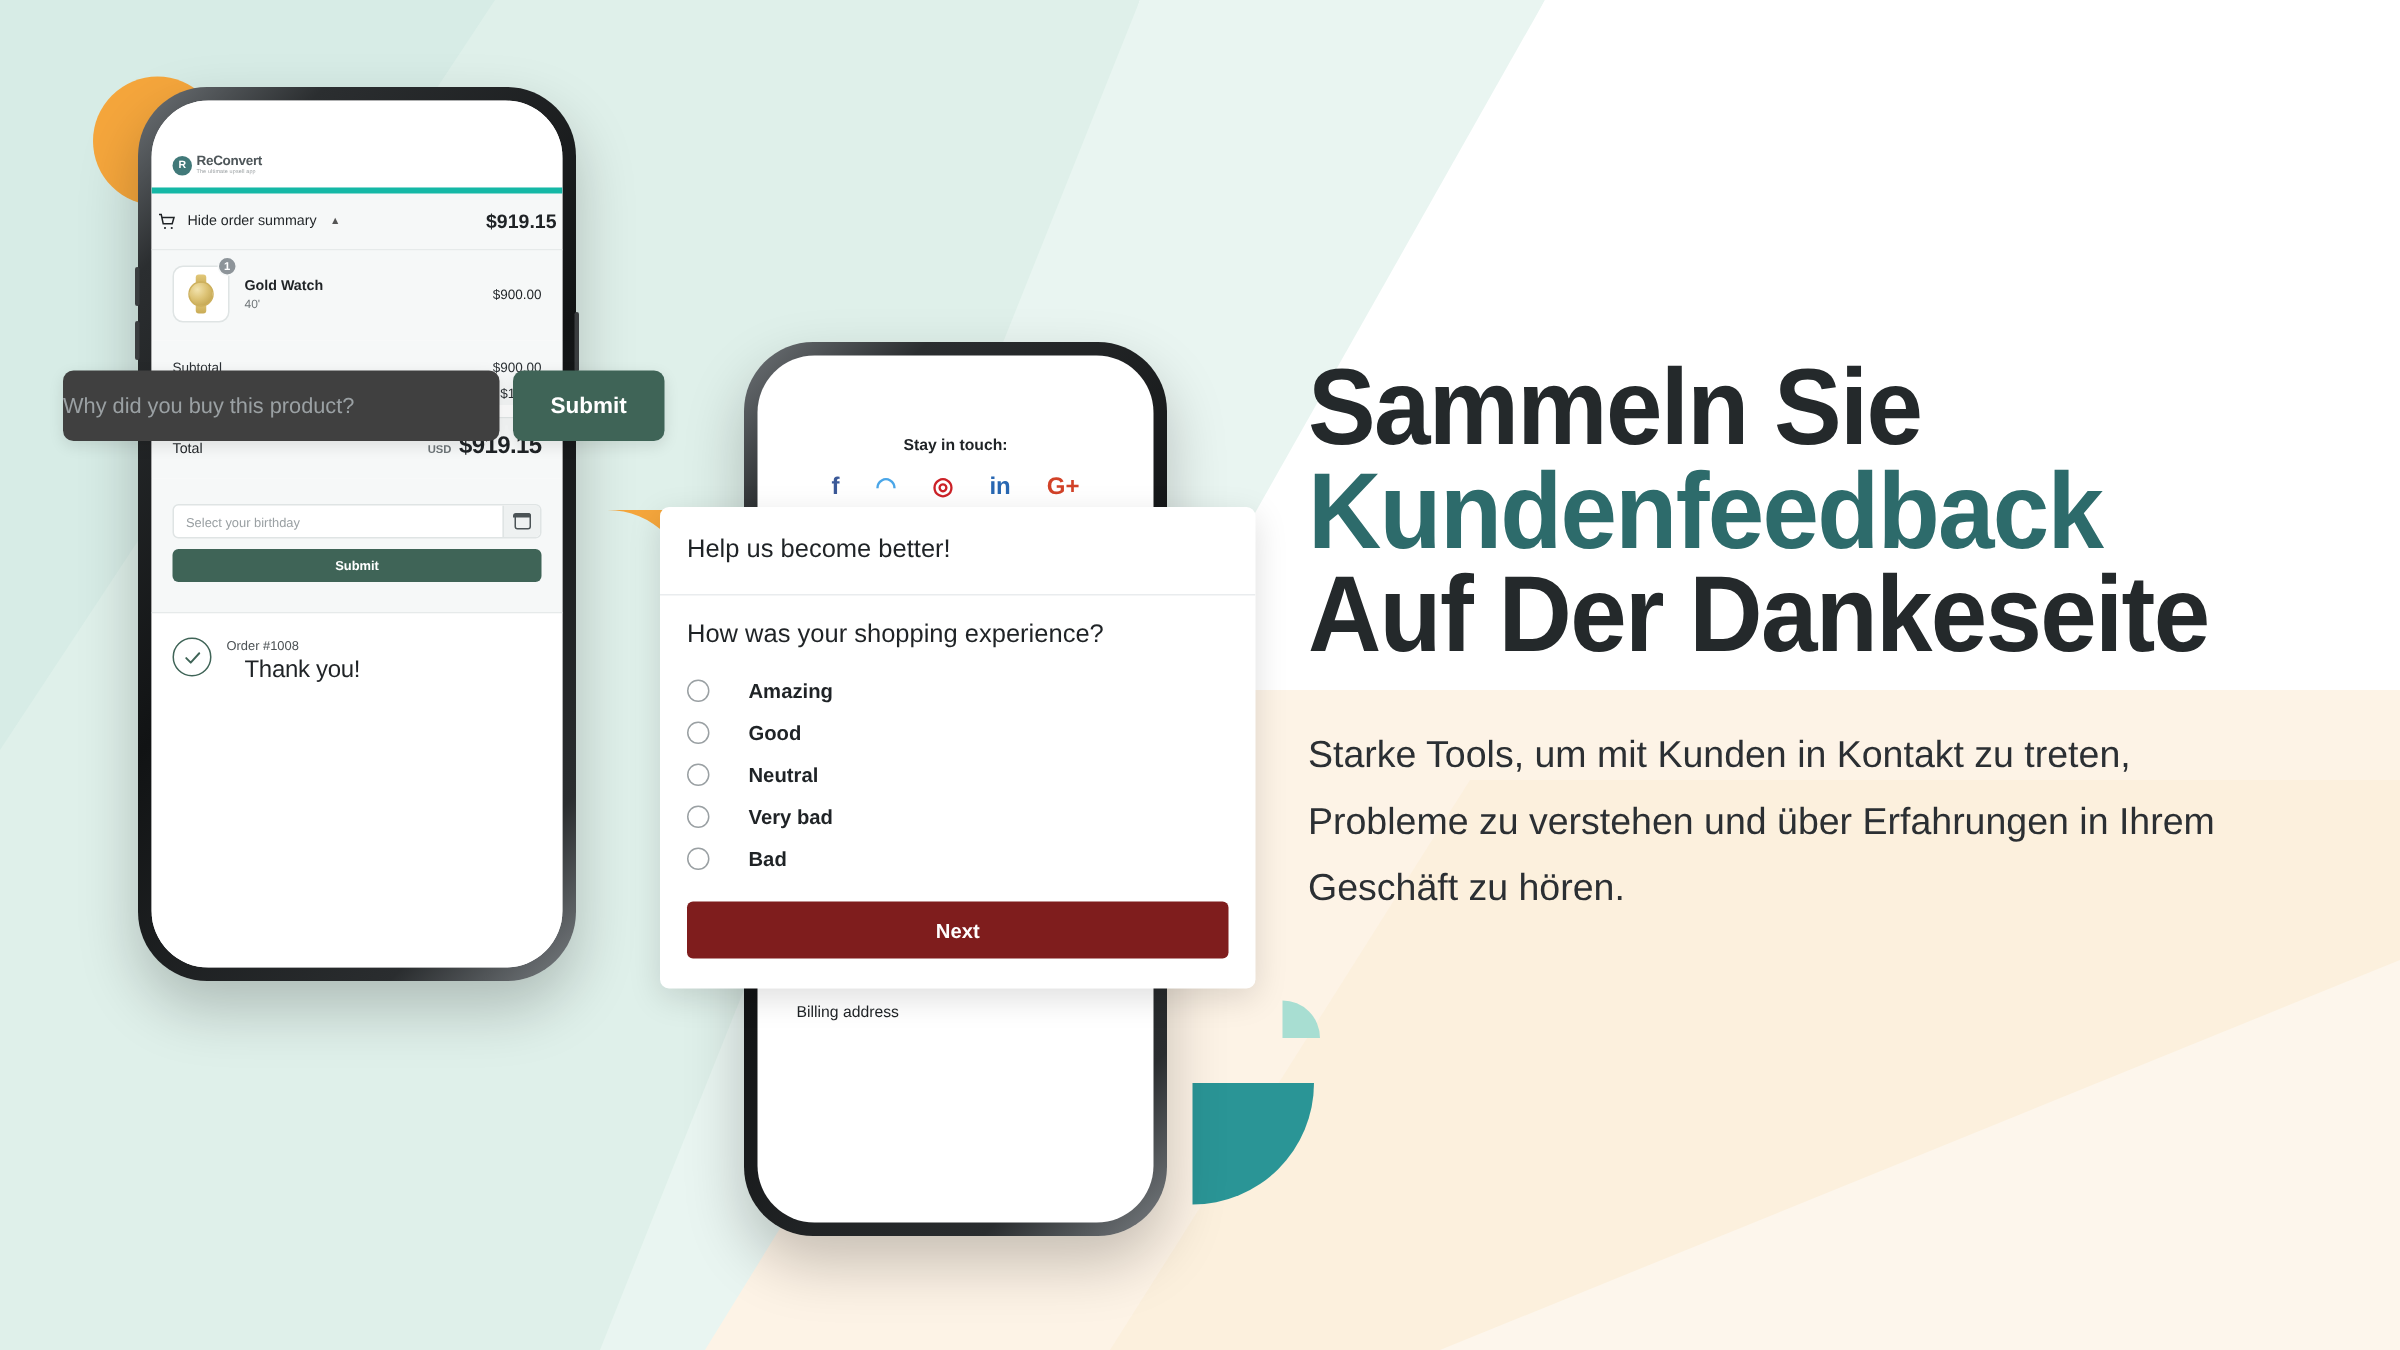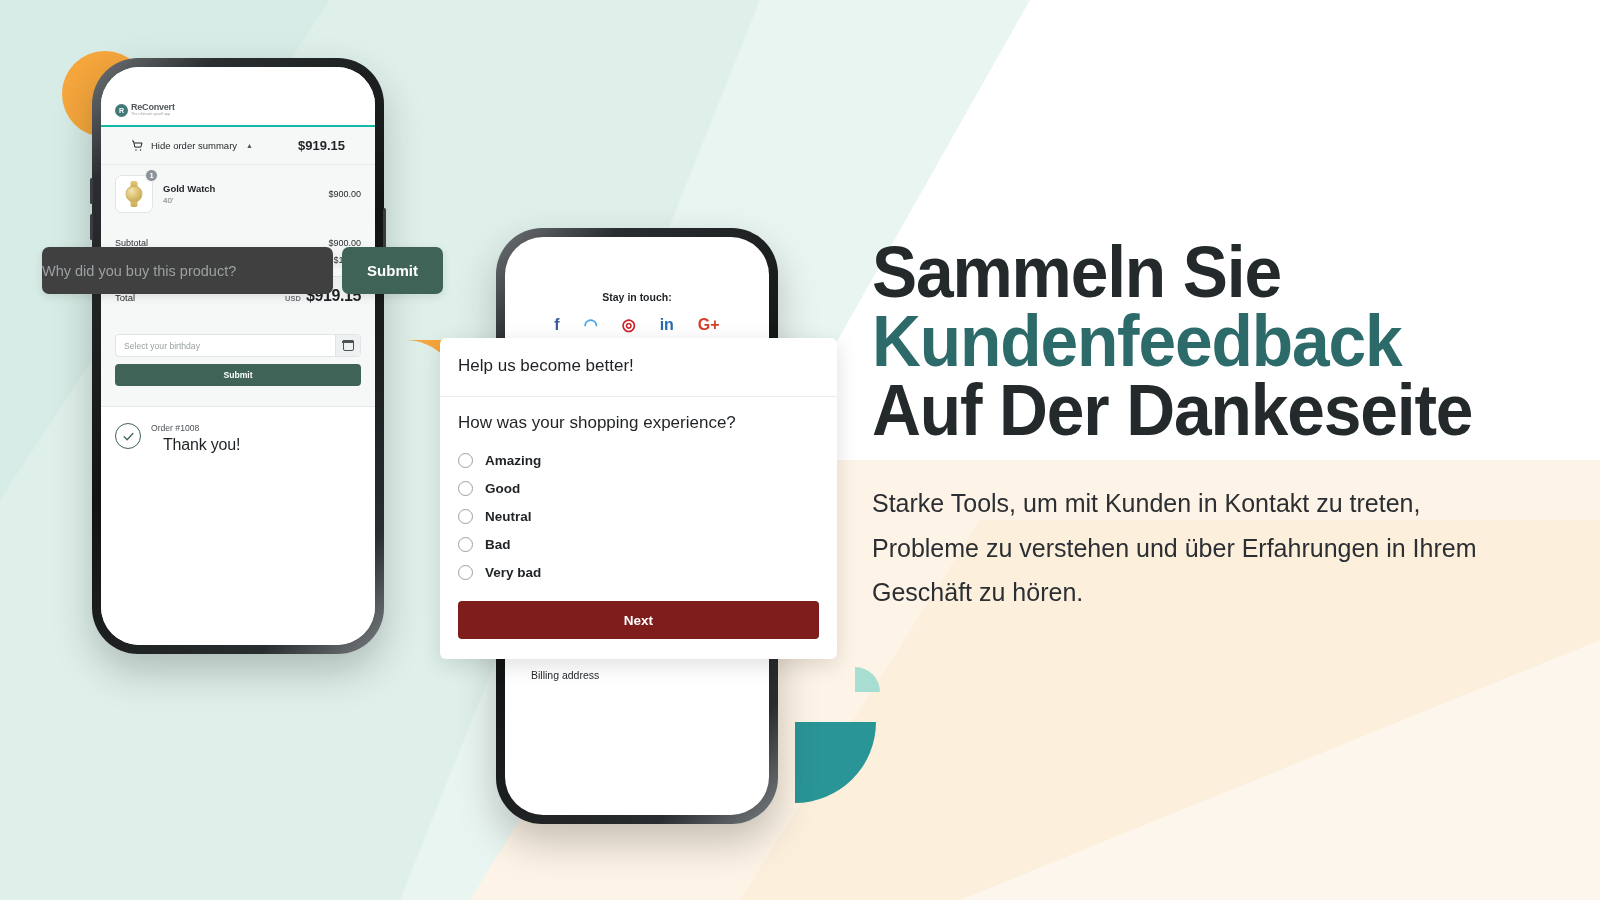--- a/index.html
+++ b/index.html
@@ -54,22 +54,22 @@
     width:13px; height:13px; border-radius:50%;
     background:#2d6b6b; display:flex; align-items:center; justify-content:center;
     color:#fff; font-size:7px; font-weight:700;
   }
   .logo .lt{ line-height:1; }
   .logo .lt b{ font-size:9px; color:#3b4448; letter-spacing:-.2px; display:block; }
   .logo .lt i{ font-size:3.6px; color:#8d9396; font-style:normal; display:block;
                letter-spacing:.1px; margin-top:1px; }
 
   .p1-summary{
-    background:#f6f8f8; border-top:2px solid #14b8a6; border-bottom:1px solid #e6eaea;
-    padding:11px 30px; display:flex; align-items:center; justify-content:space-between;
+    background:#f6f8f8; border-top:4px solid #14b8a6; border-bottom:1px solid #e6eaea;
+    padding:11px 4px; display:flex; align-items:center; justify-content:space-between;
   }
   .p1-summary .left{ display:flex; align-items:center; gap:7px; }
   .p1-summary .label{ font-size:9.5px; color:#1f2326; }
   .p1-summary .chev{ font-size:7px; color:#555; margin-left:2px; }
   .p1-summary .amt{ font-size:13px; font-weight:700; color:#1f2326; }
 
   .p1-product{
     background:#f6f8f8; padding:10px 14px 12px; display:flex; align-items:center; gap:10px;
     position:relative;
   }
@@ -181,21 +181,21 @@
     position:absolute; left:440px; top:338px; width:397px; z-index:40;
     background:#fff; border-radius:6px; box-shadow:0 6px 22px rgba(0,0,0,.13);
     overflow:hidden;
   }
   #survey-card .sc-head{
     padding:18px 18px 20px; font-size:17px; color:#1f2326;
     border-bottom:1px solid #e9ecee;
   }
   #survey-card .sc-body{ padding:16px 18px 20px; }
   #survey-card .sc-q{ font-size:17px; color:#1f2326; margin-bottom:14px; }
-  .opt{ display:flex; align-items:center; gap:12px; padding:6px 0 7px; }
+  .opt{ display:flex; align-items:center; gap:26px; padding:6px 0 7px; }
   .opt .radio{
     width:15px; height:15px; border-radius:50%; border:1.6px solid #9aa0a3;
     background:#fff; flex:0 0 auto;
   }
   .opt .olabel{ font-size:13.5px; font-weight:700; color:#1f2326; }
   .sc-next{
     margin-top:14px; height:38px; background:#7f1d1d; border-radius:4px;
     display:flex; align-items:center; justify-content:center;
     color:#fff; font-size:13.5px; font-weight:700;
   }
@@ -365,25 +365,25 @@
     <div class="opt">
       <span class="radio"></span>
       <span class="olabel">Good</span>
     </div>
     <div class="opt">
       <span class="radio"></span>
       <span class="olabel">Neutral</span>
     </div>
     <div class="opt">
       <span class="radio"></span>
+      <span class="olabel">Very bad</span>
+    </div>
+    <div class="opt">
+      <span class="radio"></span>
       <span class="olabel">Bad</span>
-    </div>
-    <div class="opt">
-      <span class="radio"></span>
-      <span class="olabel">Very bad</span>
     </div>
 
     <div class="sc-next">Next</div>
   </div>
 </div>
 
 <div class="hero">
   <h1>
     <span>Sammeln Sie</span><br>
     <span class="accent">Kundenfeedback</span><br>

